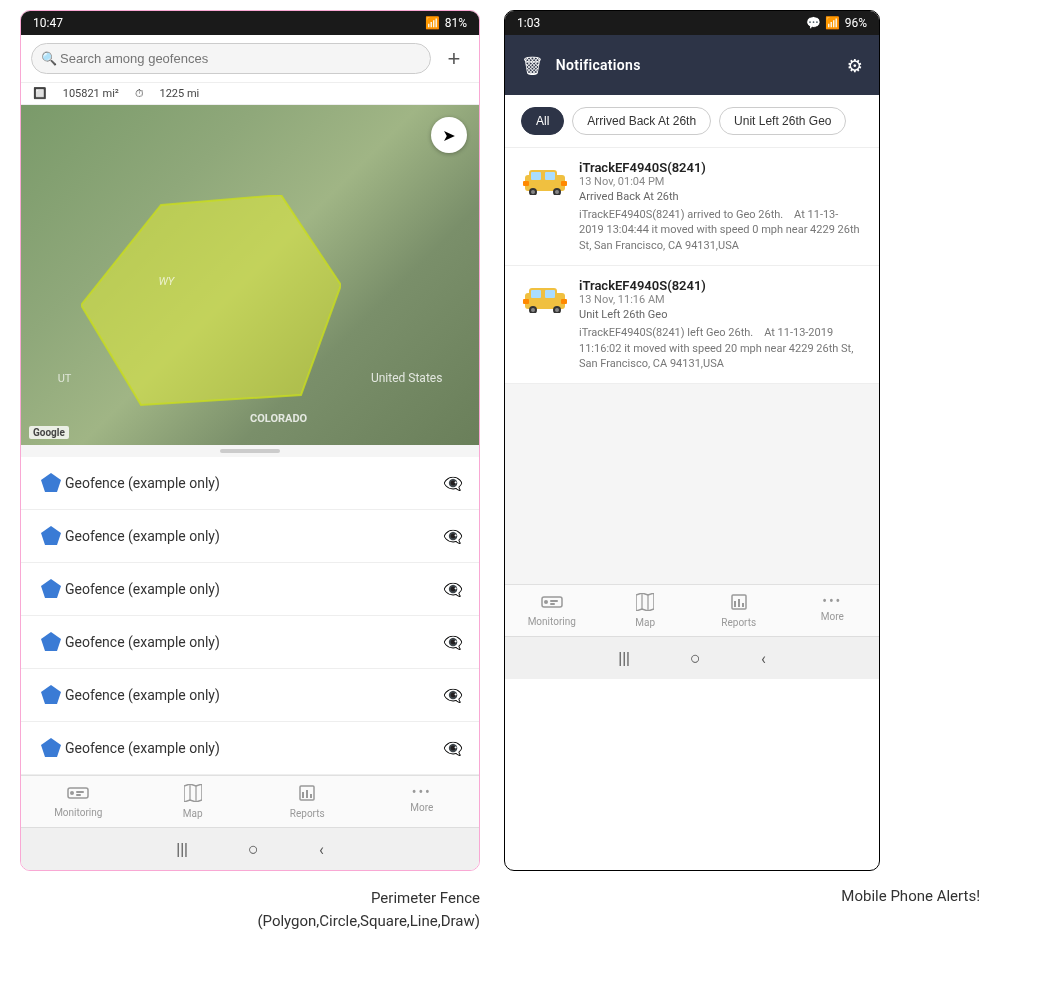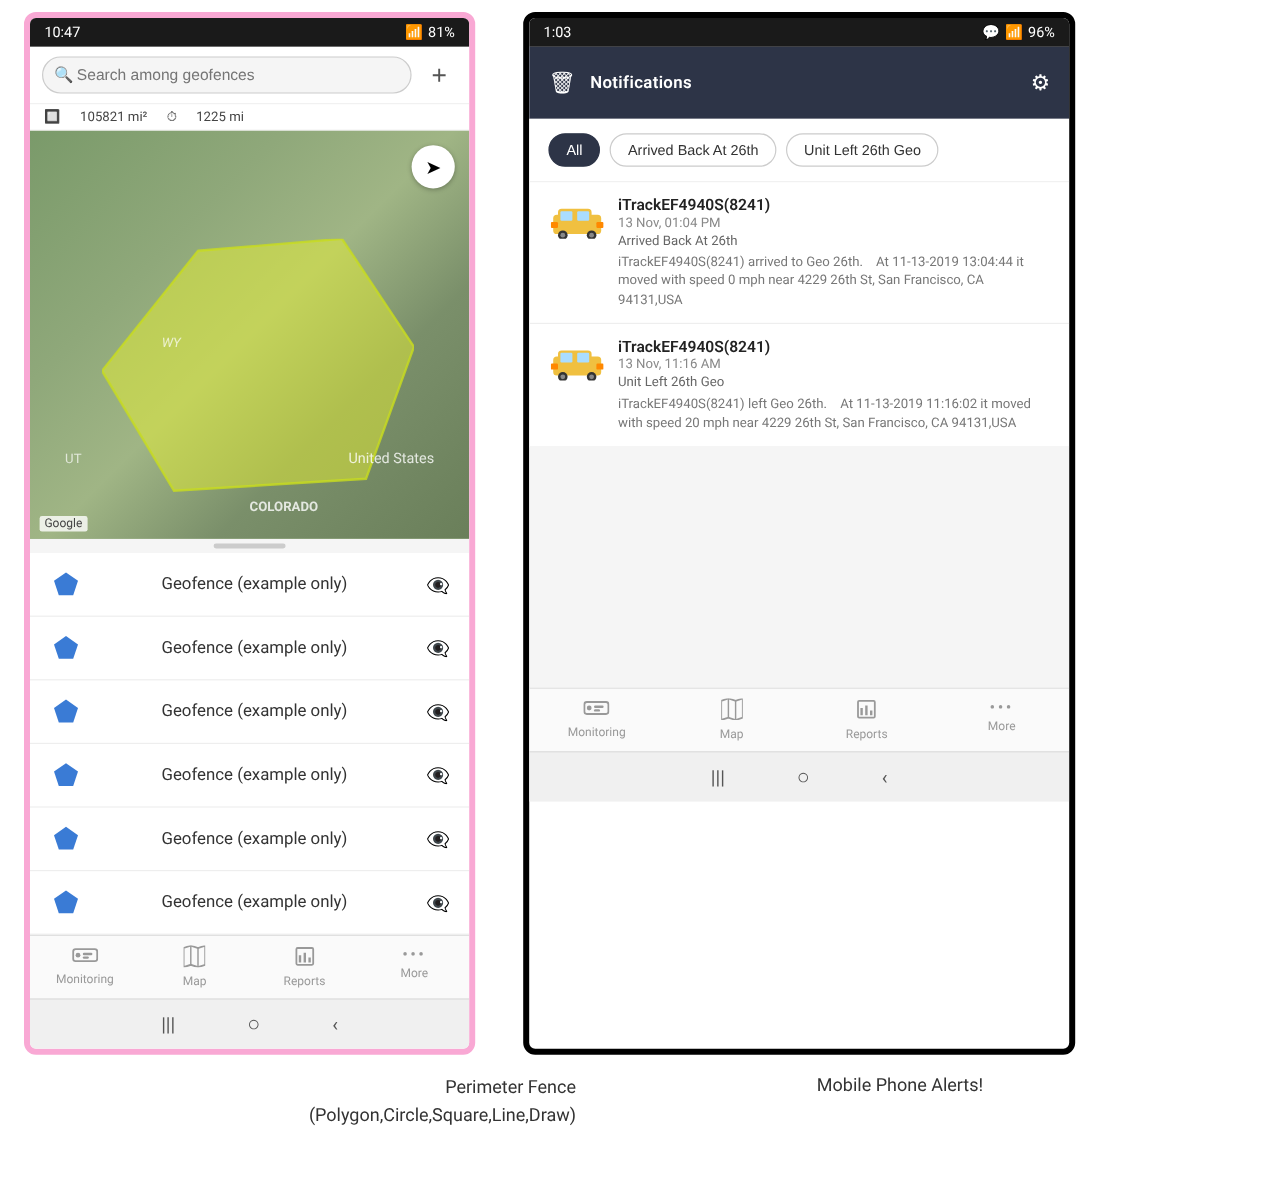--- a/index.html
+++ b/index.html
@@ -16,25 +16,25 @@
       display: flex;
       flex-direction: row;
       gap: 0px;
       width: 100%;
       padding: 0 20px;
       margin-top: 10px;
     }
 
     
     .phone-left {
-      width: 376px;
+      width: 460px;
       background: #fff;
       border-radius: 10px;
       overflow: hidden;
-      border: 5px solid #f9a8d4;
+      border: 1px solid #f9a8d4;
     }
     .phone-status-bar {
       background: #1a1a1a;
       color: #fff;
       display: flex;
       justify-content: space-between;
       align-items: center;
       padding: 4px 12px;
       font-size: 12px;
       height: 24px;
@@ -140,21 +140,21 @@
     }
     .google-logo {
       position: absolute;
       bottom: 6px;
       left: 8px;
       font-size: 10px;
       color: #444;
       background: rgba(255,255,255,0.8);
       padding: 1px 4px;
       border-radius: 2px;
-      font-weight: normal;
+      font-weight: bold;
     }
     .scroll-indicator {
       display: flex;
       justify-content: center;
       padding: 4px 0;
       background: #f5f5f5;
     }
     .scroll-bar {
       width: 60px;
       height: 4px;
@@ -162,21 +162,20 @@
       border-radius: 2px;
     }
     .geofence-list {
       background: #fff;
     }
     .geofence-item {
       display: flex;
       align-items: center;
       padding: 12px 16px;
       border-bottom: 1px solid #eee;
-      text-align: center;
     }
     .geofence-icon {
       width: 28px;
       height: 28px;
       display: flex;
       align-items: center;
       justify-content: center;
     }
     .pentagon {
       width: 24px;
@@ -218,26 +217,26 @@
       justify-content: center;
       align-items: center;
       gap: 60px;
       padding: 10px 0;
       background: #f0f0f0;
       border-top: 1px solid #ddd;
     }
 
     
     .phone-right {
-      width: 460px;
+      width: 376px;
       background: #fff;
       border-radius: 10px;
       overflow: hidden;
-      border: 5px solid #000000;
-      margin-left: 40px;
+      border: 1px solid #000000;
+      margin-left: 24px;
     }
     .notif-header {
       background: #2d3447;
       display: flex;
       align-items: center;
       padding: 12px 16px;
       gap: 12px;
       height: 60px;
     }
     .notif-title {
@@ -339,21 +338,21 @@
     .caption-left {
       width: 460px;
       text-align: right;
       font-size: 15px;
       color: #333;
       line-height: 1.5;
     }
     .caption-right {
       width: 460px;
       margin-left: 40px;
-      text-align: center;
+      text-align: right;
       font-size: 15px;
       color: #333;
     }
 
     
     .penta {
       fill: #3a7bd5;
     }
   </style>
 </head>

